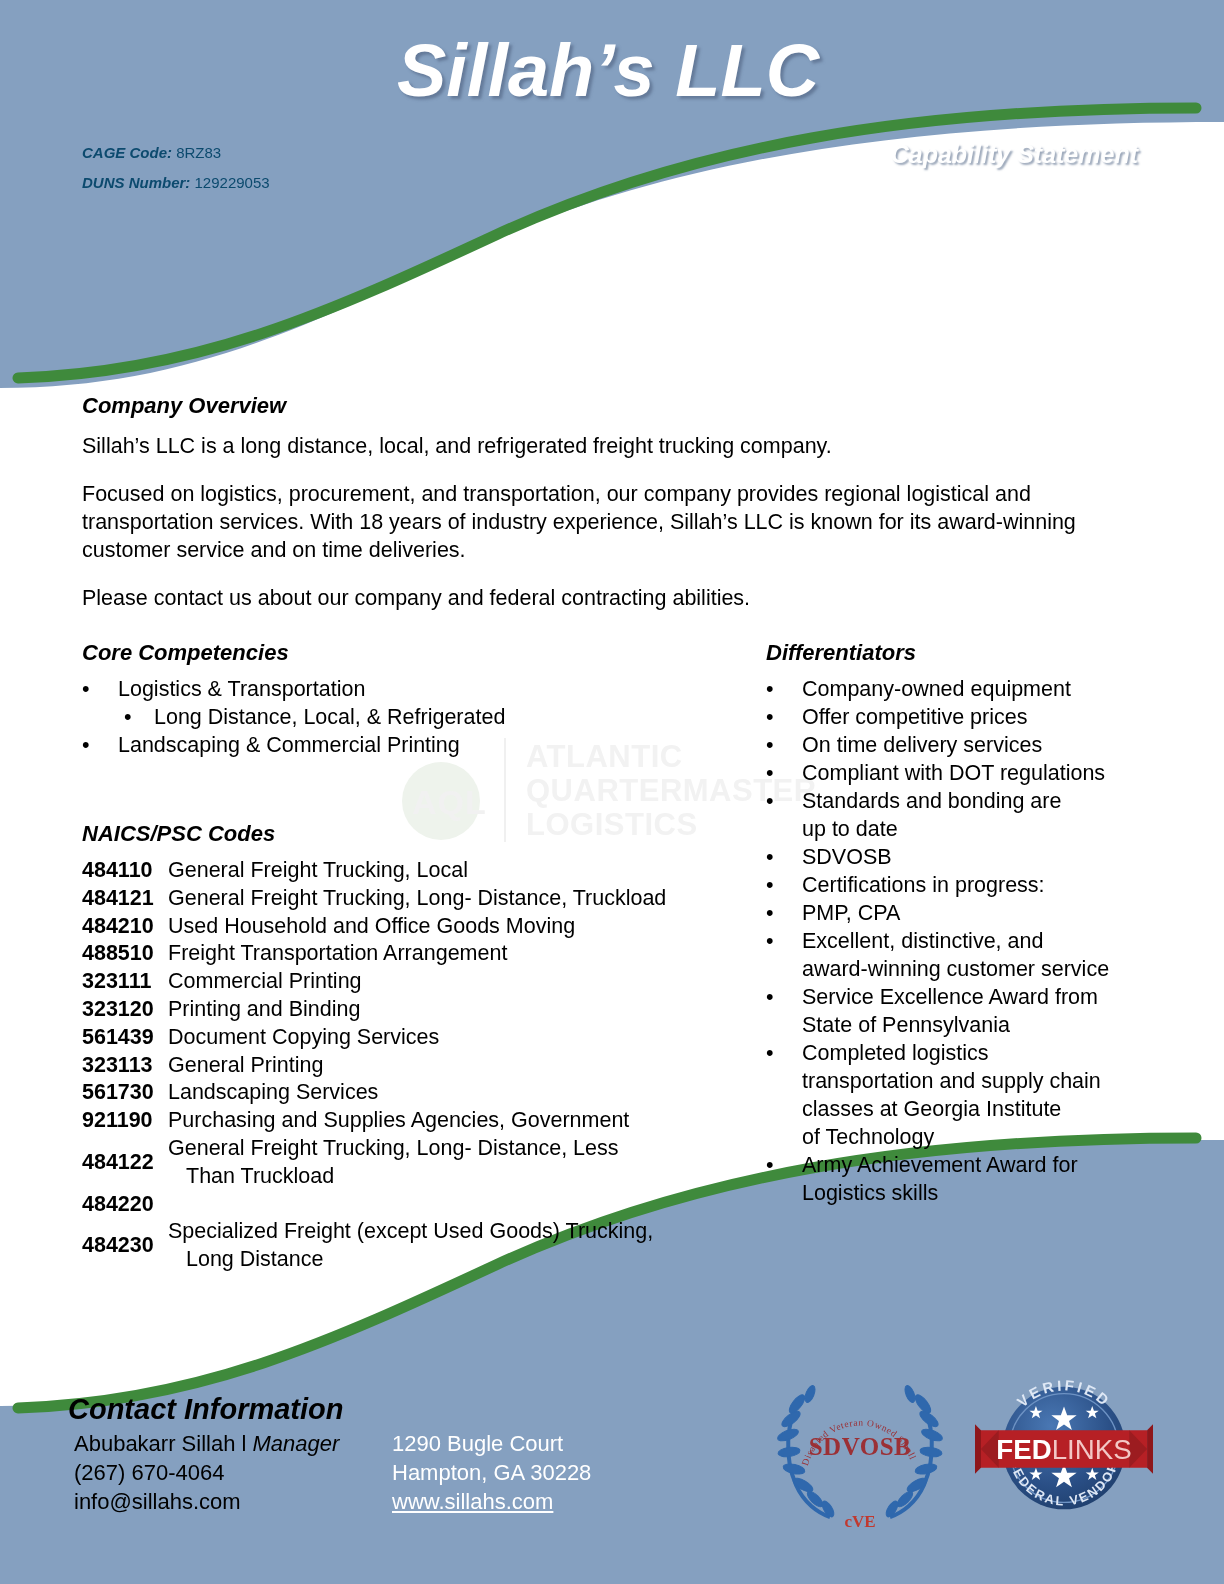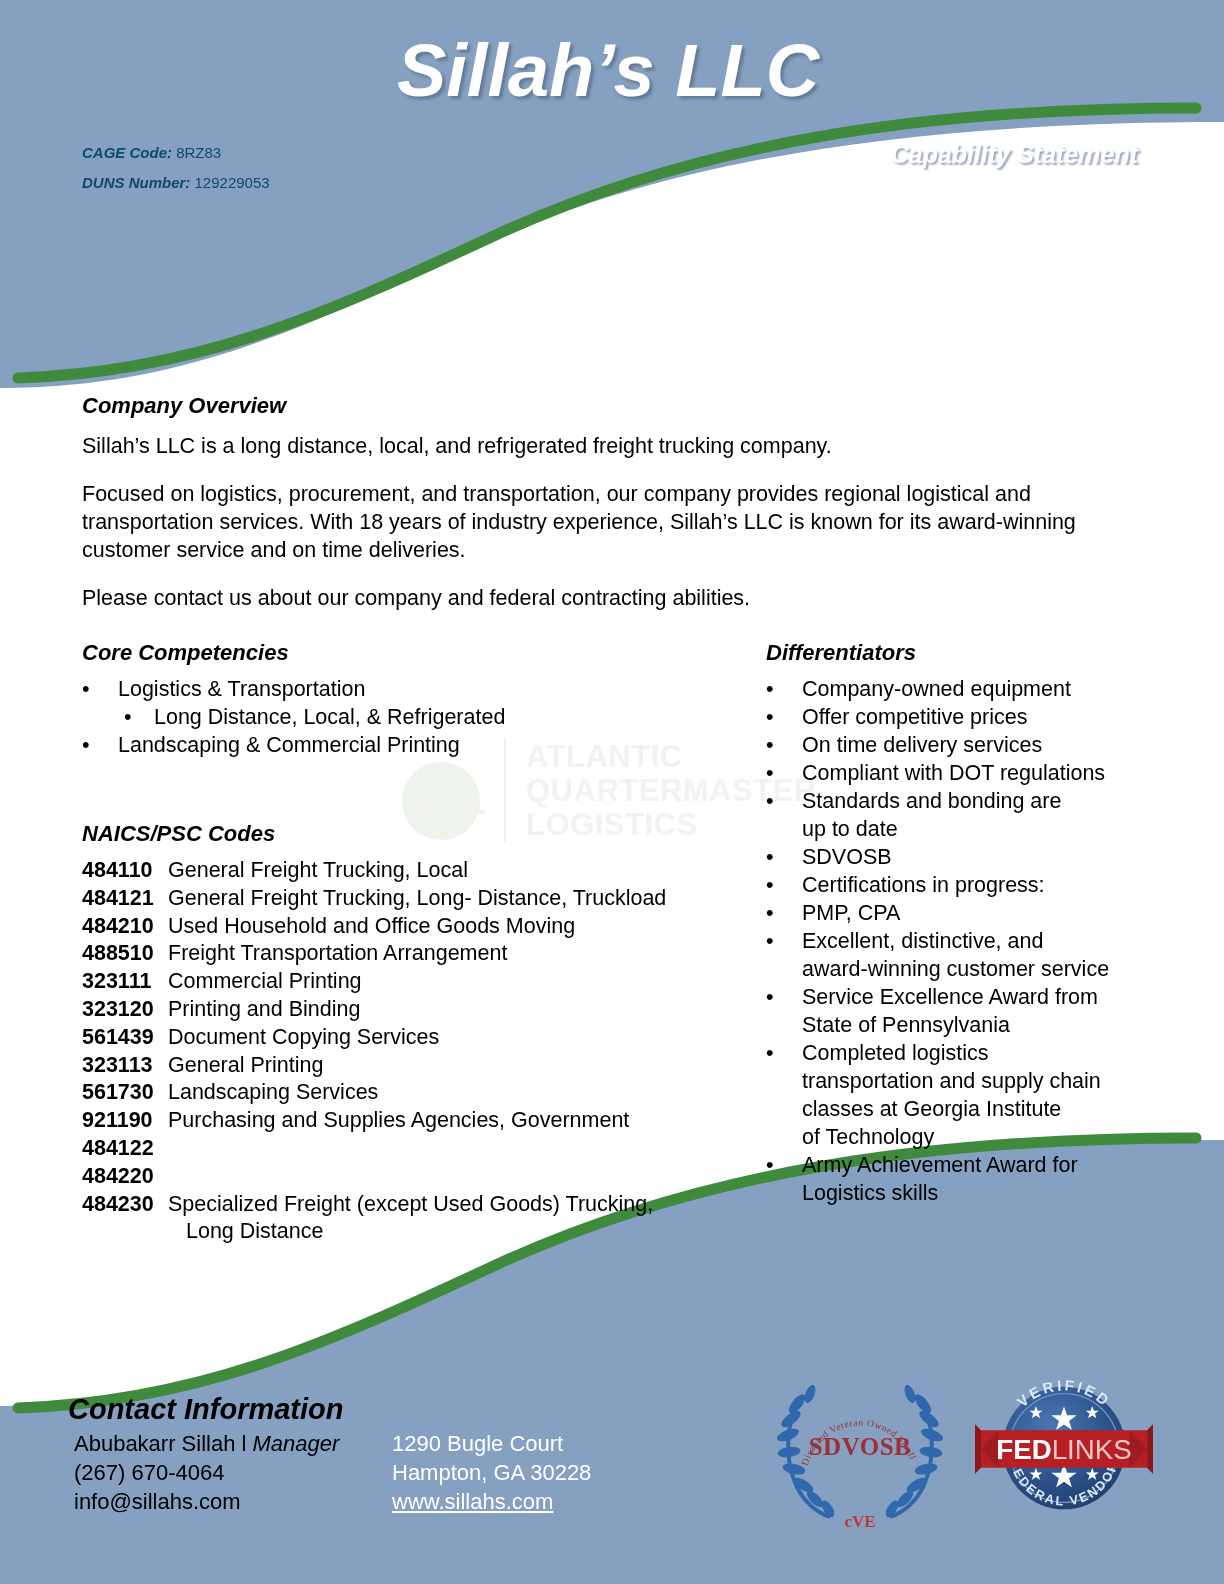--- a/index.html
+++ b/index.html
@@ -139,21 +139,21 @@
     font-size: 21.5px;
   }
   .cc-list li.sub .bullet { left: 42px; }
 
   .naics-head { margin-top: 62px; margin-bottom: 10px; }
   .naics-list { margin: 0; padding: 0; list-style: none; }
   .naics-list li {
     font-size: 21.5px;
     line-height: 27.8px;
     display: flex;
-    align-items: flex-start;
+    align-items: center;
   }
   .naics-code {
     font-weight: bold;
     width: 86px;
     flex: 0 0 86px;
   }
   .naics-desc { flex: 1 1 auto; }
   .naics-desc .wrap { display: block; padding-left: 18px; }
 
   .diff-list { margin: 9px 0 0 0; padding: 0; list-style: none; }
@@ -317,20 +317,24 @@
         <li>
           <span class="naics-code">561730</span>
           <span class="naics-desc">Landscaping Services</span>
         </li>
         <li>
           <span class="naics-code">921190</span>
           <span class="naics-desc">Purchasing and Supplies Agencies, Government</span>
         </li>
         <li>
           <span class="naics-code">484122</span>
+          <span class="naics-desc">
+            <span>General Freight Trucking, Long- Distance, Less</span>
+            <span class="wrap">Than Truckload</span>
+          </span>
         </li>
         <li>
           <span class="naics-code">484220</span>
         </li>
         <li>
           <span class="naics-code">484230</span>
           <span class="naics-desc">
             <span>Specialized Freight (except Used Goods) Trucking,</span>
             <span class="wrap">Long Distance</span>
           </span>

